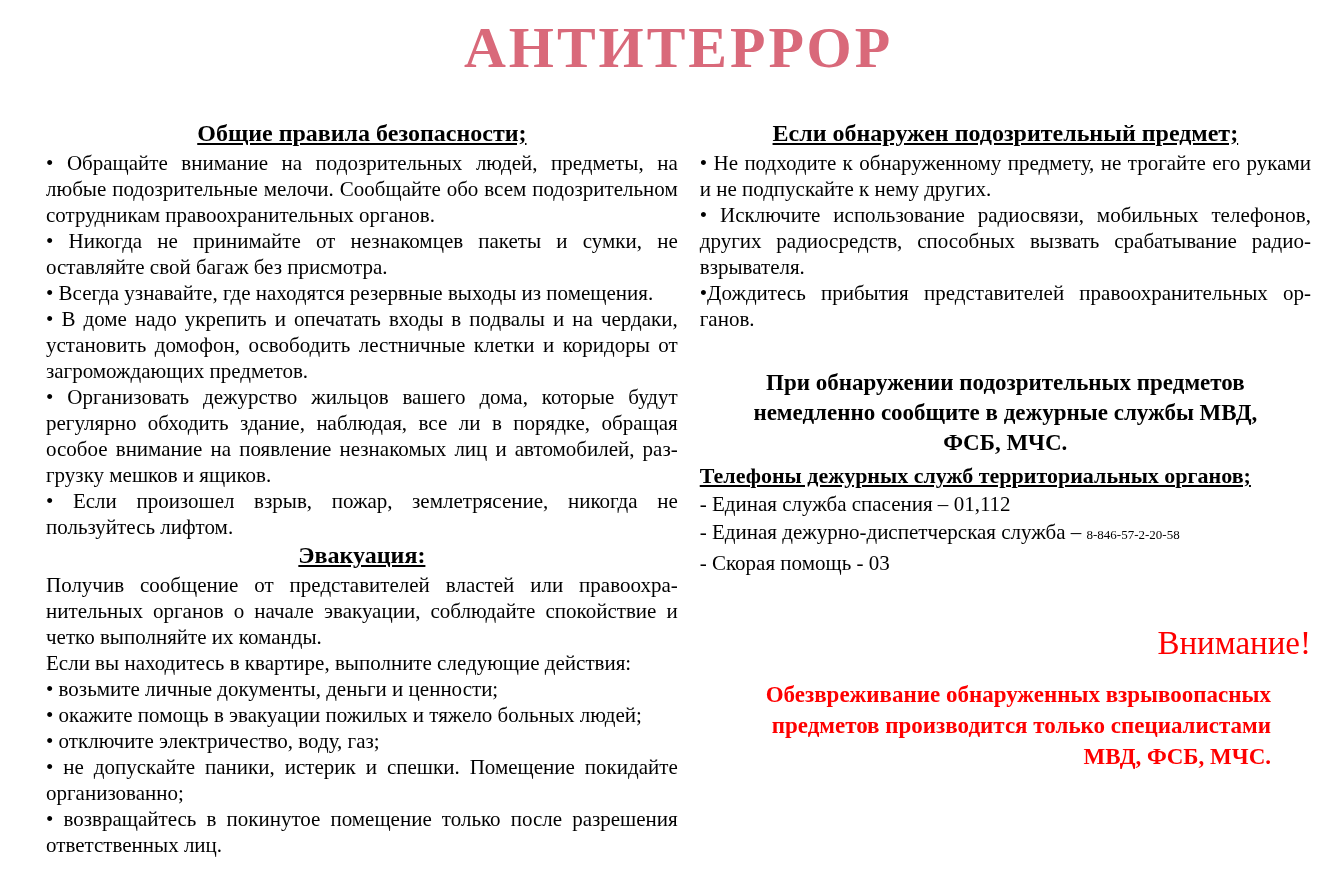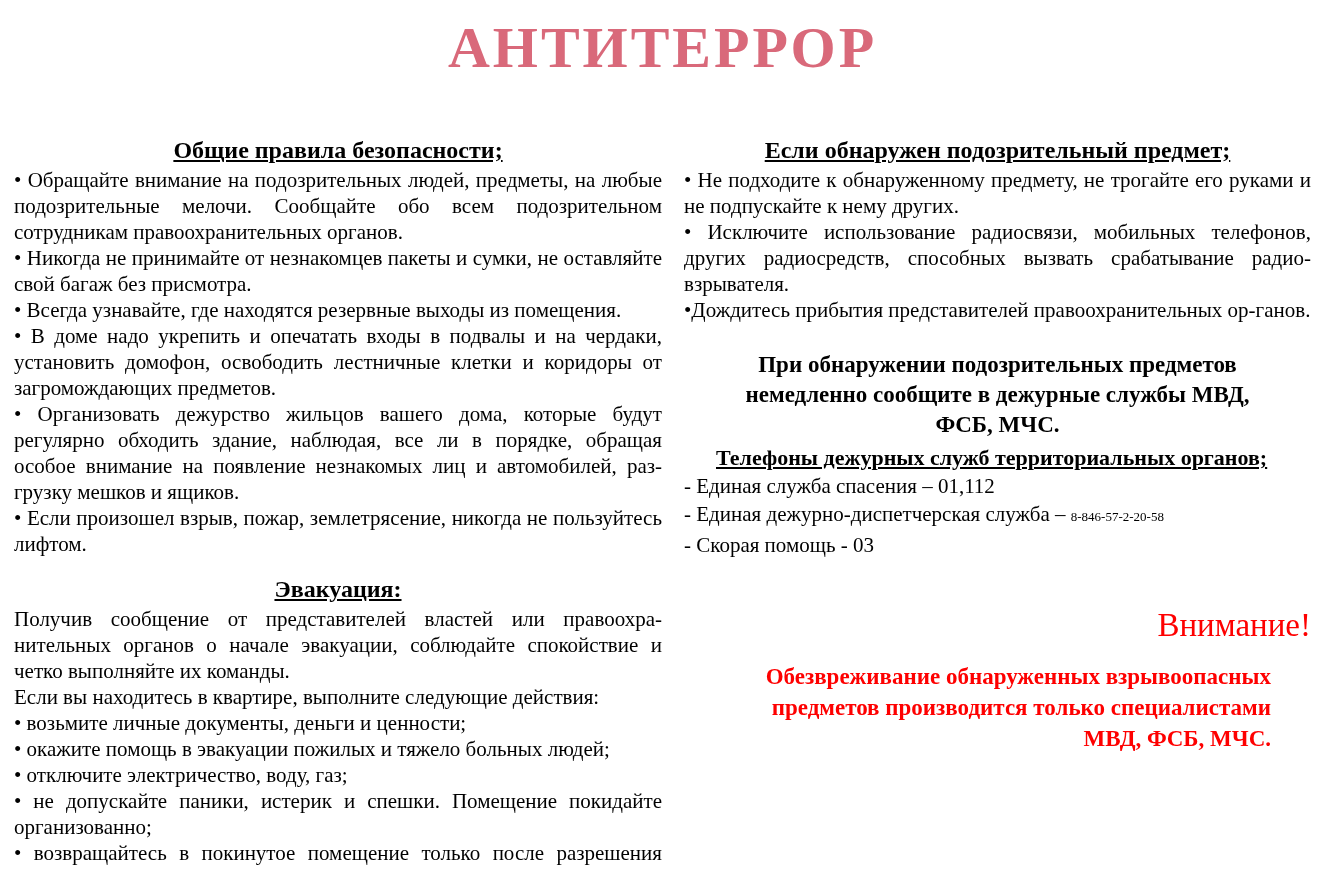--- a/index.html
+++ b/index.html
@@ -5,20 +5,21 @@
   * { margin: 0; padding: 0; box-sizing: border-box; }
   html, body { background: #ffffff; }
   .page {
     width: 1325px;
     height: 873px;
     background: #ffffff;
     font-family: "Liberation Serif", "DejaVu Serif", serif;
     color: #000000;
     overflow: hidden;
     position: relative;
+    padding-left: 32px;
   }
   .doc-title {
     text-align: center;
     font-weight: bold;
     font-size: 58px;
     letter-spacing: 3px;
     color: #d9697a;
     padding-top: 14px;
     height: 118px;
   }
@@ -31,38 +32,36 @@
   .col { font-size: 21px; line-height: 26px; }
   .col-left  { width: 648px; }
   .col-right { width: 627px; }
   .sec-heading {
     font-size: 24px;
     font-weight: bold;
     text-decoration: underline;
     text-align: center;
     line-height: 30px;
     margin-bottom: 2px;
-    margin-top: 17px;
   }
   .para { text-align: justify; }
   .alert-block {
     font-weight: bold;
     text-align: center;
     font-size: 23px;
     line-height: 30px;
-    margin-top: 27px;
+    margin-top: 36px;
     padding: 0 52px;
   }
   .phones-heading {
     font-size: 22px;
     font-weight: bold;
     text-decoration: underline;
     line-height: 28px;
     margin-top: 4px;
-    margin-left: 32px;
   }
   .phone-line { line-height: 28px; }
   .phone-num-small { font-size: 13px; }
   .attention-block { margin-top: 46px; text-align: right; }
   .attention-title {
     color: #fe0000;
     font-size: 33px;
     line-height: 40px;
   }
   .attention-text {

